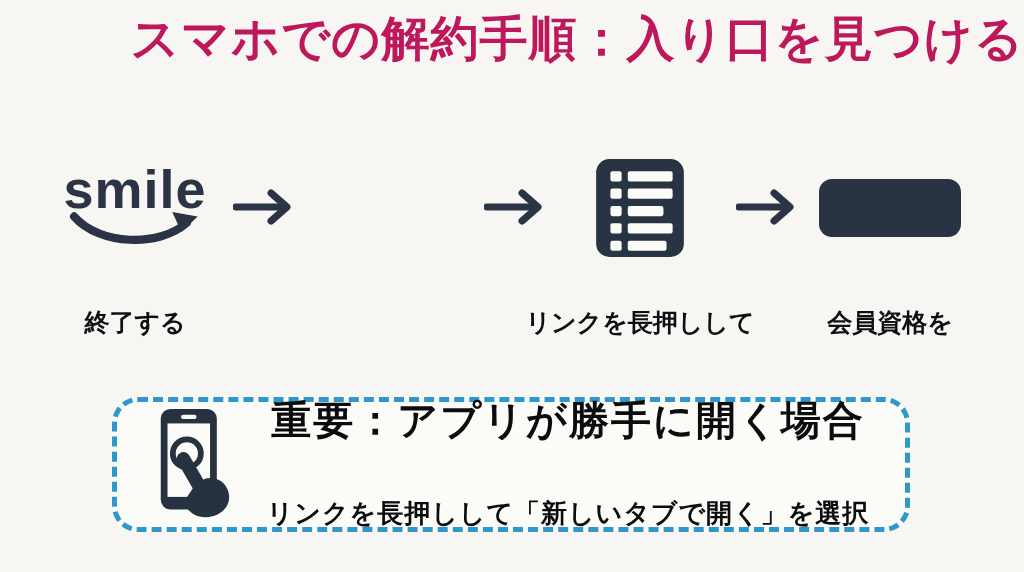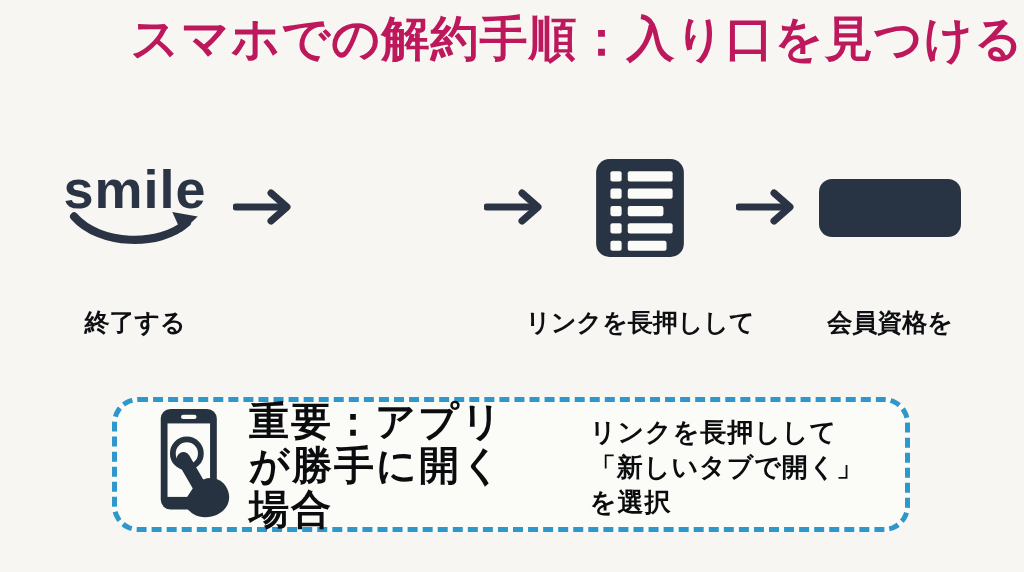--- a/index.html
+++ b/index.html
@@ -61,21 +61,21 @@
   .note{
     position:absolute;left:112px;top:397px;width:798px;height:135px;
     box-sizing:border-box;
     border:5px dashed #2e97cb;border-radius:26px;
     background:#fbfbf8;
     display:flex;align-items:center;
     padding:0 18px 0 34px;
   }
   .note-icon{width:92px;height:116px;flex:none;overflow:visible;}
   .note-text{
-    flex:1;display:flex;flex-direction:row;align-items:center;
+    flex:1;display:flex;flex-direction:column;align-items:center;
     justify-content:center;margin-left:6px;gap:48px;
   }
   .note-heading{
     font-size:40px;font-weight:900;letter-spacing:2px;
     color:#0a0c0e;line-height:1.1;
   }
   .note-body{
     margin-top:6px;
     font-size:26px;font-weight:700;letter-spacing:1px;color:#0a0c0e;
   }

